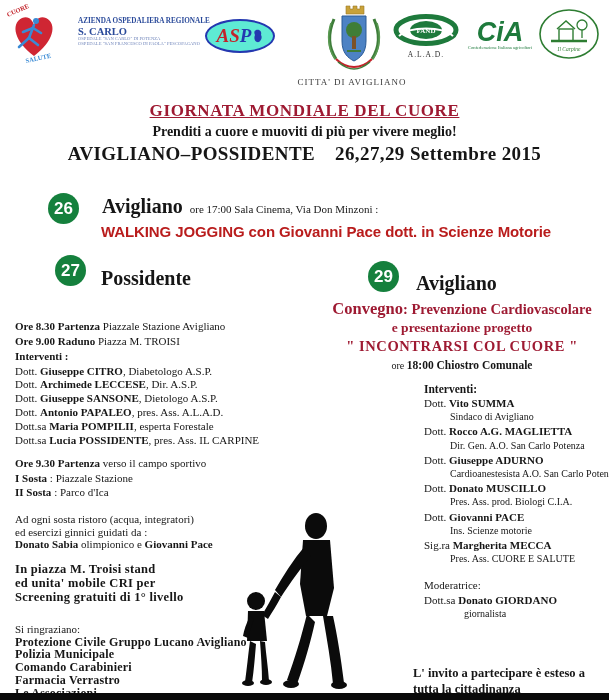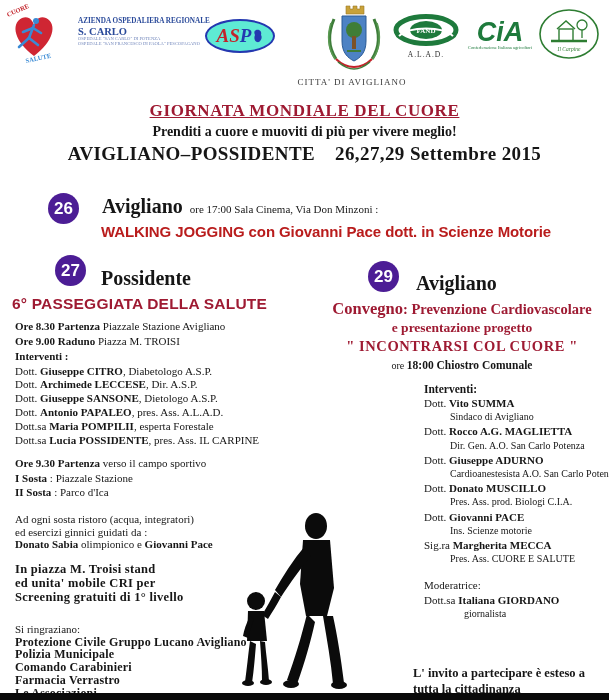--- a/index.html
+++ b/index.html
@@ -23,21 +23,21 @@
   .cia-word{font:bold italic 27px "Liberation Sans",sans-serif;color:#1e7a3c;line-height:26px;}
   .cia-sub{font-size:4.6px;color:#1e7a3c;white-space:nowrap;}
 
   
   .title1{width:100%;text-align:center;font-size:17px;font-weight:bold;letter-spacing:.6px;text-decoration:underline;}
   .title2{width:100%;text-align:center;font-size:14px;font-weight:bold;}
   .title3{width:100%;text-align:center;font-size:19px;font-weight:bold;letter-spacing:.4px;}
   .t3gap{margin-left:20px;}
 
   
-  .badge{width:31px;height:31px;border-radius:50%;background:#4c1d95;color:#fff;
+  .badge{width:31px;height:31px;border-radius:50%;background:#15803d;color:#fff;
          display:flex;align-items:center;justify-content:center;
          font:bold 17px "Liberation Sans",sans-serif;}
   .place{font-size:20px;font-weight:bold;}
   .detail{font-size:11px;margin-left:7px;}
   .hl-red{font:bold 15px "Liberation Sans",sans-serif;color:#b91c1c;letter-spacing:-.1px;}
   .sub27{font:bold 15.5px "Liberation Sans",sans-serif;color:#9e1a32;letter-spacing:.2px;}
 
   
   .leftcol{width:300px;font-size:11px;}
   .ln{line-height:15.2px;white-space:nowrap;}
@@ -163,21 +163,20 @@
   </div>
   <div class="abs nowrap" style="left:102px;top:195px;">
     <span class="place">Avigliano</span><span class="detail">ore 17:00 Sala Cinema, Via Don Minzoni :</span>
   </div>
   <div class="abs hl-red nowrap" style="left:101px;top:223px;">WALKING JOGGING con Giovanni Pace dott. in Scienze Motorie</div>
 
   <div class="abs badge" style="left:55px;top:255px;">
     <span>27</span>
   </div>
   <div class="abs place" style="left:101px;top:267px;">Possidente</div>
-  <div class="abs sub27 nowrap" style="left:12px;top:295px;">6° PASSEGGIATA DELLA SALUTE</div>
 
   <div class="abs leftcol" style="left:15px;top:319px;">
     <div class="ln">
       <span class="bd">Ore 8.30 Partenza</span><span> Piazzale Stazione Avigliano</span>
     </div>
     <div class="ln">
       <span class="bd">Ore 9.00 Raduno</span><span> Piazza M. TROISI</span>
     </div>
     <div class="ln bd">Interventi :</div>
     <div>
@@ -274,21 +273,21 @@
         <div class="nm"><span>Dott. </span><span class="bd">Giovanni PACE</span></div>
         <div class="rl">Ins. Scienze motorie</div>
       </div>
       <div class="rspk">
         <div class="nm"><span>Sig.ra </span><span class="bd">Margherita MECCA</span></div>
         <div class="rl">Pres. Ass. CUORE E SALUTE</div>
       </div>
     </div>
     <div class="mod rspk">
       <div class="nm">Moderatrice:</div>
-      <div class="nm"><span>Dott.sa </span><span class="bd">Italiana GIORDANO</span></div>
+      <div class="nm"><span>Dott.sa </span><span class="bd">Donato GIORDANO</span></div>
       <div class="rl">giornalista</div>
     </div>
   </div>
 
   <div class="abs invite" style="left:413px;top:666px;">
     <div>L' invito a partecipare  è esteso a</div>
     <div>tutta la cittadinanza</div>
   </div>
 
   <div class="abs" style="left:235px;top:488px;width:135px;height:206px;">

